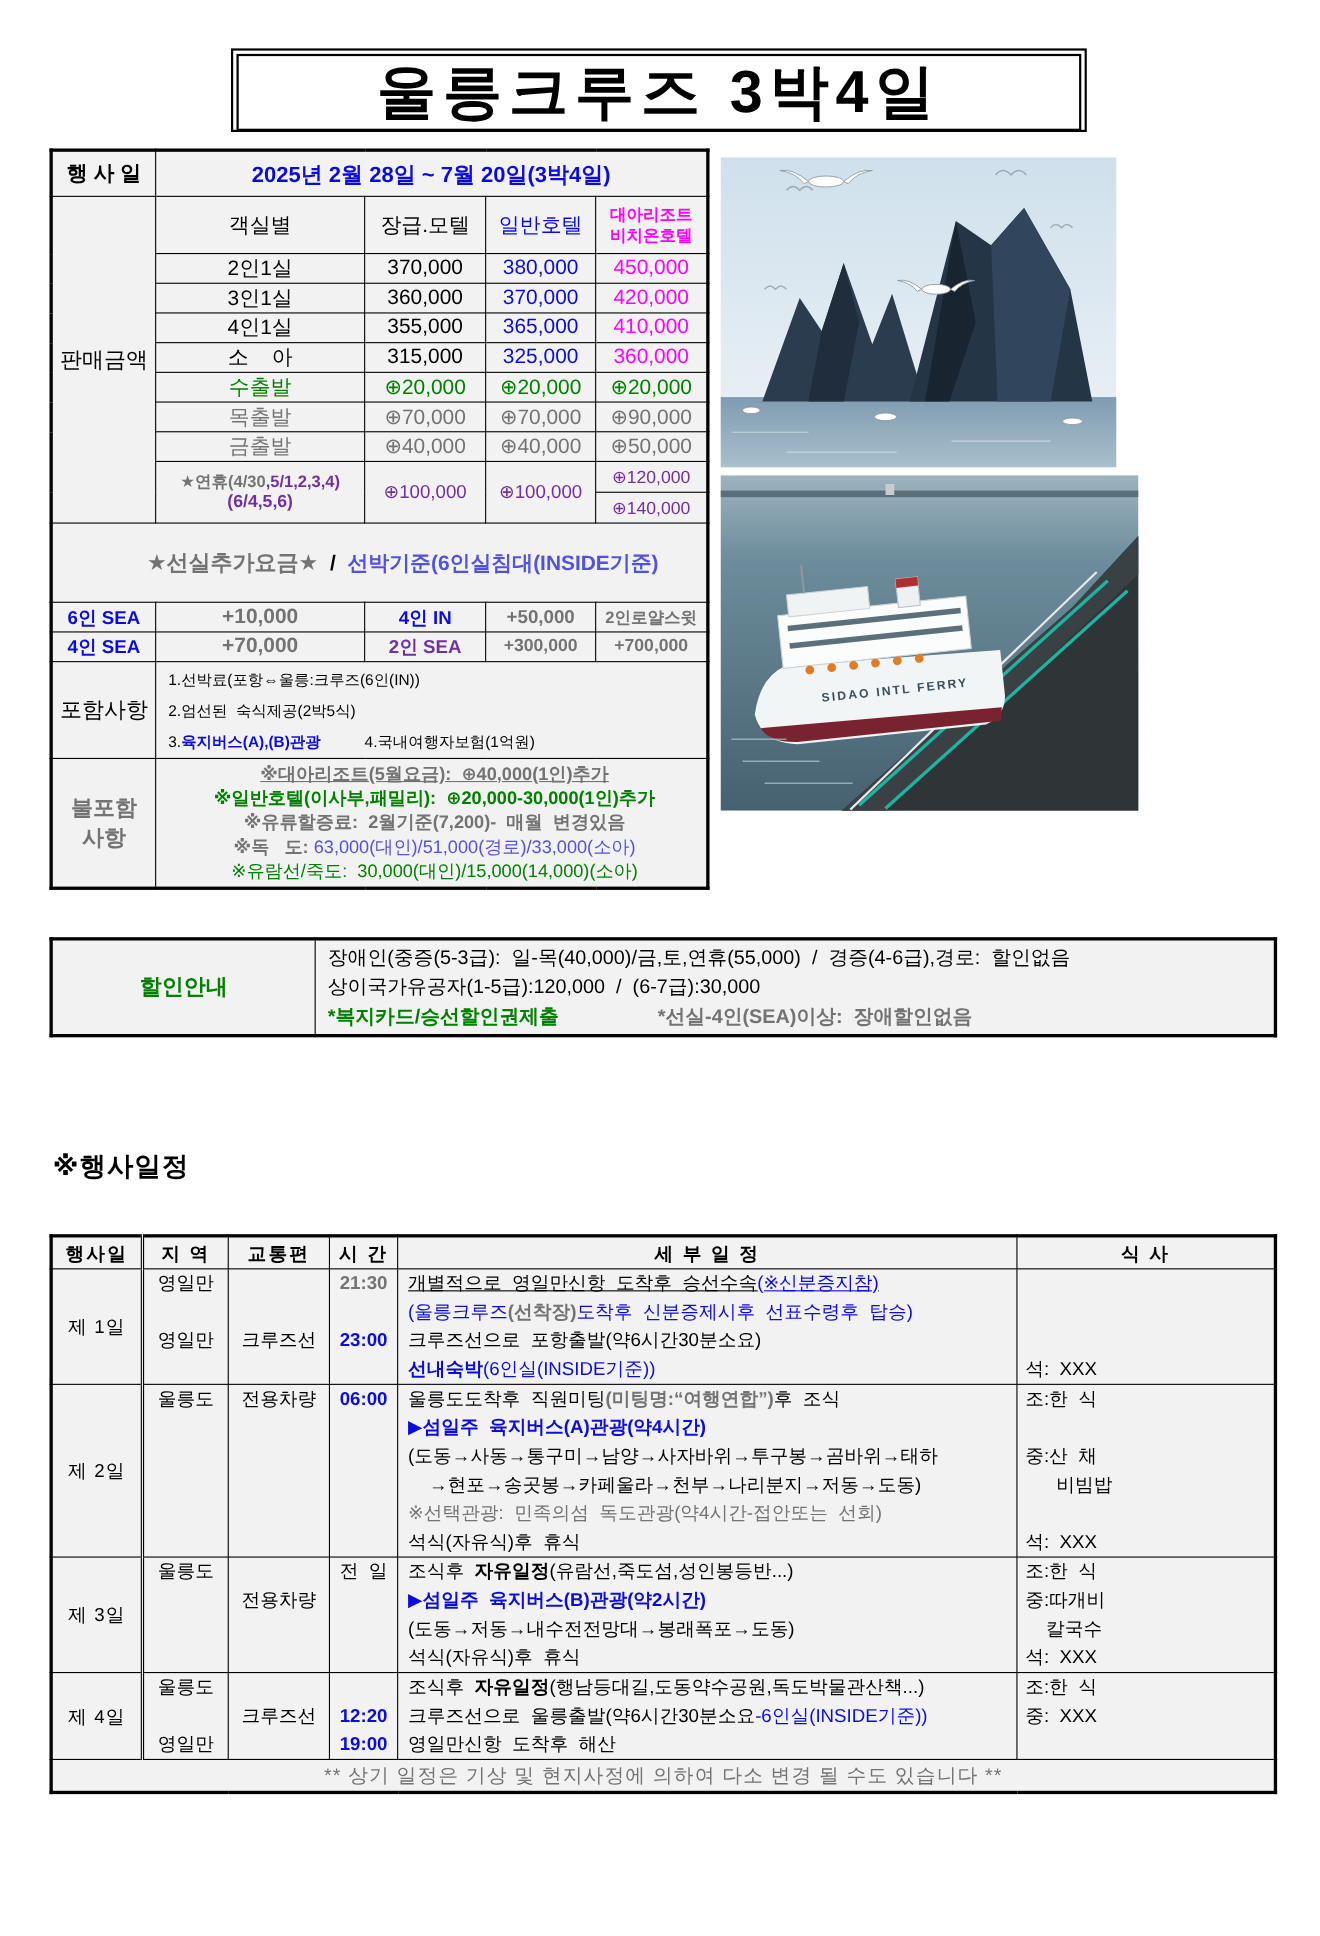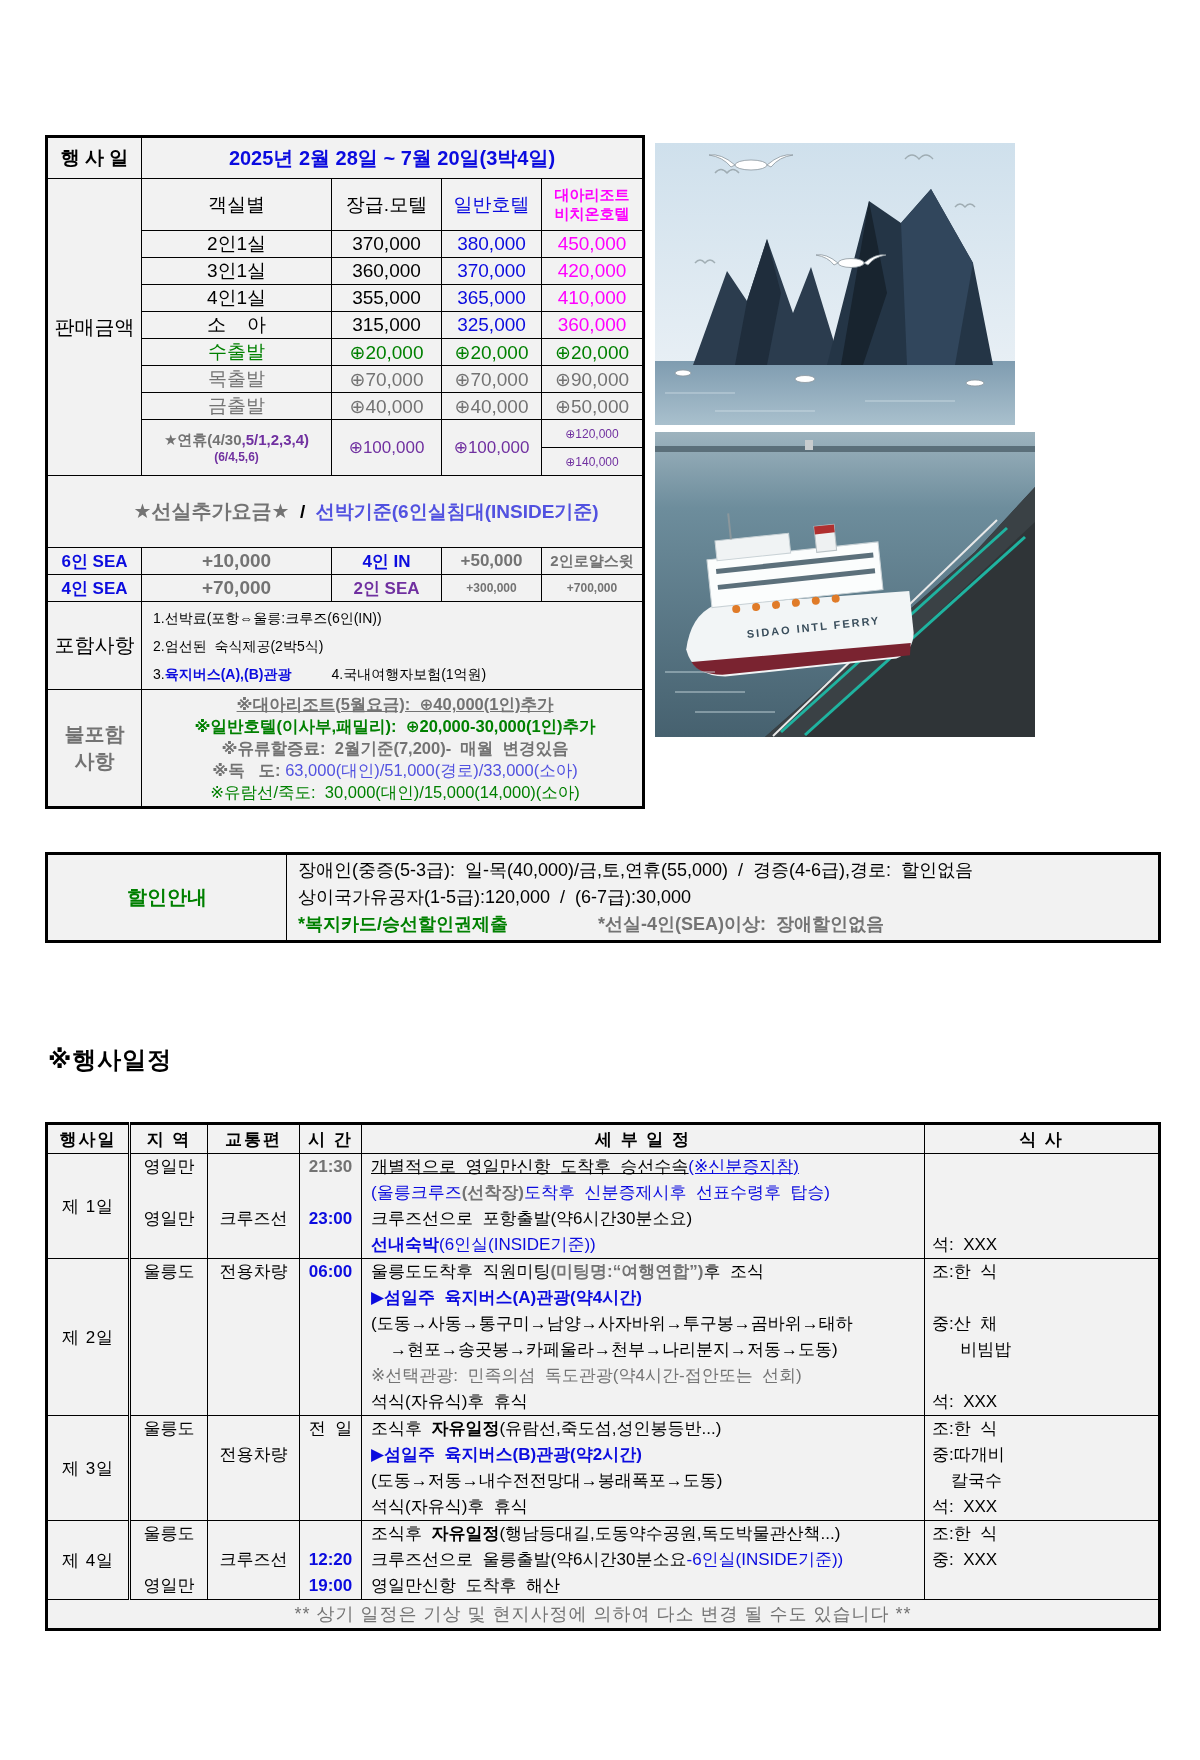--- a/index.html
+++ b/index.html
@@ -17,21 +17,21 @@
              border:2px solid #000;padding:3px;box-sizing:border-box;background:#fff;}
   .title-inner{border:2px solid #000;height:100%;display:flex;align-items:center;
                justify-content:center;font-size:54px;font-weight:bold;letter-spacing:6px;}
 
   
   table.tbl{border-collapse:collapse;table-layout:fixed;background:#f2f2f2;border:3px solid #000;}
   table.tbl td,table.tbl th{border:1px solid #000;padding:0 3px;overflow:hidden;box-sizing:border-box;}
 
   
   .info{position:absolute;left:45px;top:135px;width:597px;font-size:19px;}
-  .info .h29{height:42px}.info .h52{height:52px}.info .h27{height:27px}.info .h28{height:28px}.fs15{font-size:15px}.fs16{font-size:12px}.fs17{font-size:17px}
+  .info .h29{height:42px}.info .h52{height:52px}.info .h27{height:27px}.info .h28{height:28px}.fs15{font-size:15px}.fs16{font-size:16px}.fs17{font-size:17px}
   .fs20{font-size:20px}
   .inc .ln{height:28px;line-height:28px;text-align:left;padding-left:8px;white-space:pre;font-size:14px;}
   .exc .ln{height:22px;line-height:22px;text-align:center;padding-left:6px;white-space:pre;font-size:16.5px;}
   .gap40{margin-left:40px}
 
   
   .photo{position:absolute;display:block;}
   .ph-island{left:655px;top:143px;width:360px;height:282px;}
   .ph-ship{left:655px;top:432px;width:380px;height:305px;}
 
@@ -52,20 +52,23 @@
   .sched .det .ln{text-align:left;padding-left:6px;}
   .sched .meal .ln{text-align:left;padding-left:4px;}
   .sched .dl{border-left:3px double #000;}
   .sched .foot{height:30px;vertical-align:middle;text-align:center;font-weight:normal;font-size:18px;letter-spacing:1px;}
 </style>
 </head>
 <body>
 
 <div class="page">
 
+  <div class="title-box">
+    <div class="title-inner">울릉크루즈 3박4일</div>
+  </div>
 
   <table class="tbl info">
     <colgroup>
       <col style="width:95px">
         <col style="width:190px">
         <col style="width:110px">
       <col style="width:100px">
         <col style="width:102px">
     </colgroup>
     <tbody>

